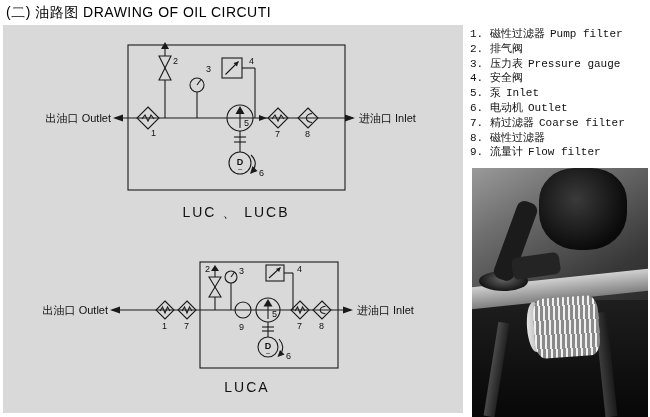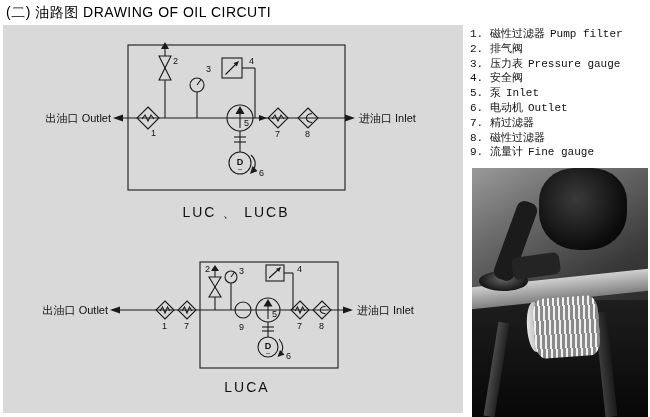--- a/index.html
+++ b/index.html
@@ -243,29 +243,30 @@
     <span>Inlet</span>
   </div>
   <div class="legend-row">
     <span class="lnum">6.</span>
     <span>电动机</span>
     <span>Outlet</span>
   </div>
   <div class="legend-row">
     <span class="lnum">7.</span>
     <span>精过滤器</span>
+    <span>Coarse filter</span>
   </div>
   <div class="legend-row">
     <span class="lnum">8.</span>
     <span>磁性过滤器</span>
   </div>
   <div class="legend-row">
     <span class="lnum">9.</span>
     <span>流量计</span>
-    <span>Fine gauge</span>
+    <span>Flow filter</span>
   </div>
 </div>
 
 <div class="product-photo">
   <div class="ph-under"></div>
   <div class="ph-leg-left"></div>
   <div class="ph-leg-right"></div>
   <div class="ph-bench"></div>
   <div class="ph-flange"></div>
   <div class="ph-motor"></div>

